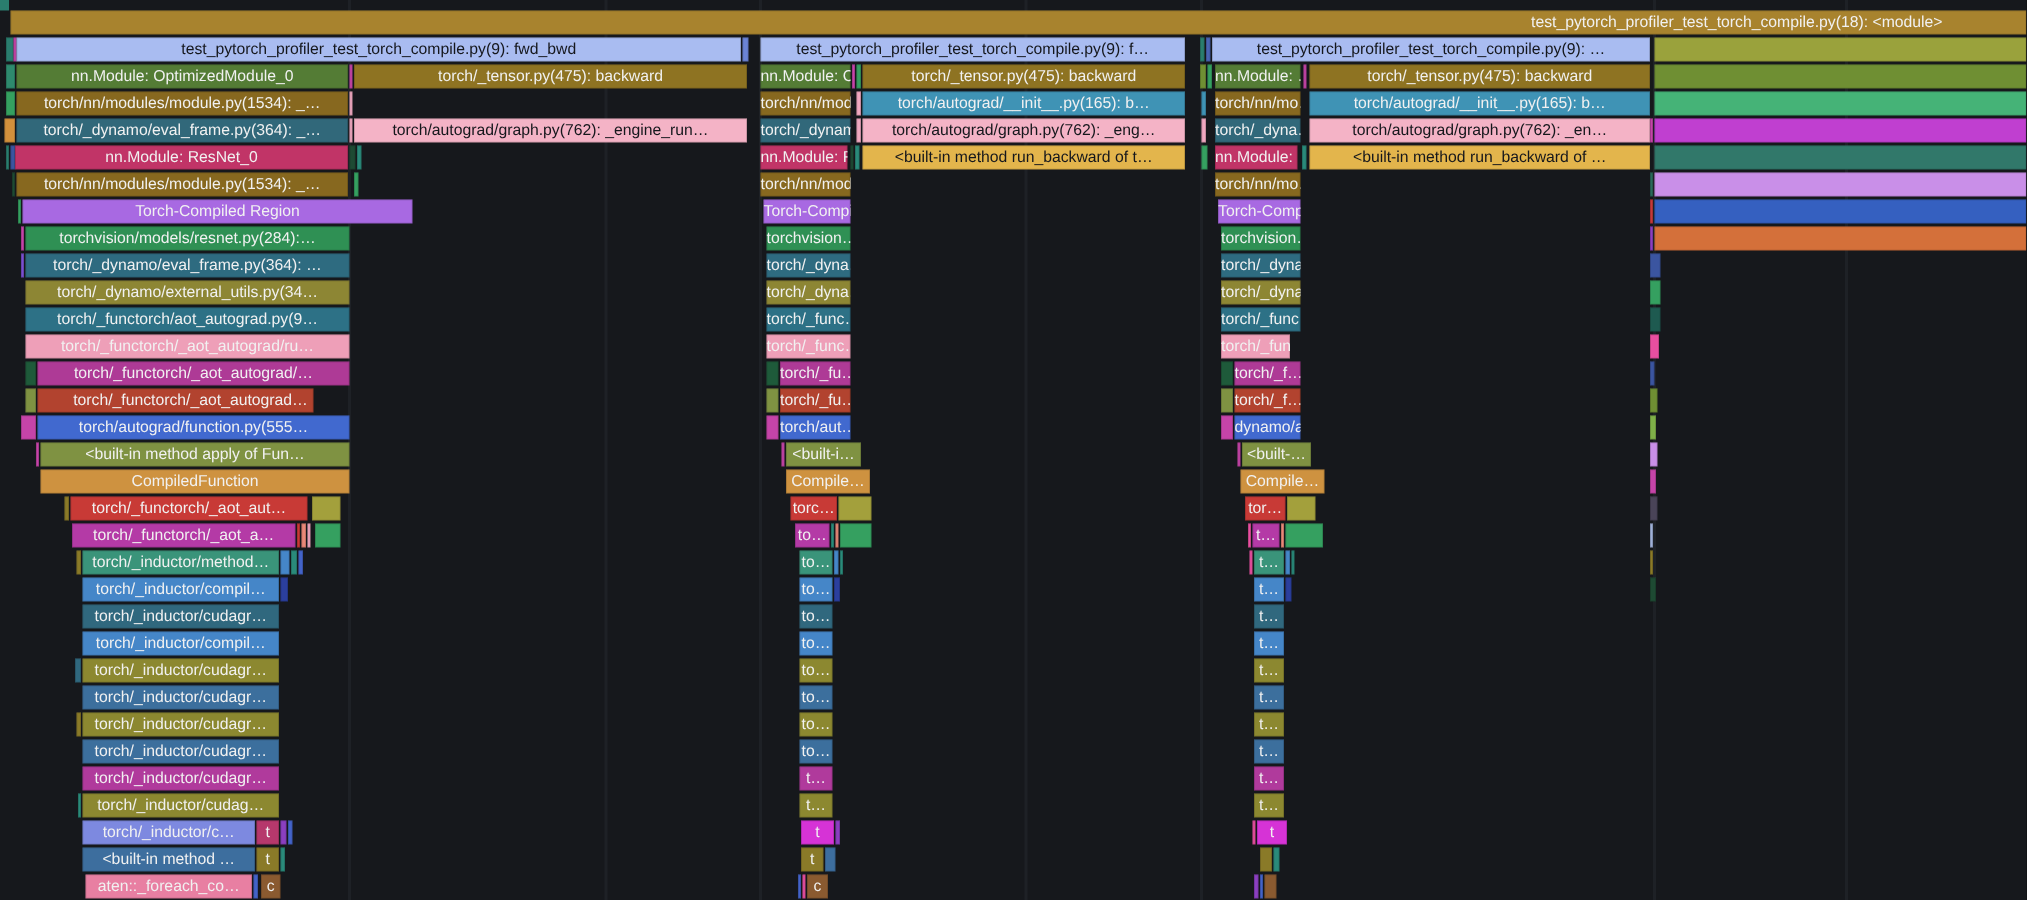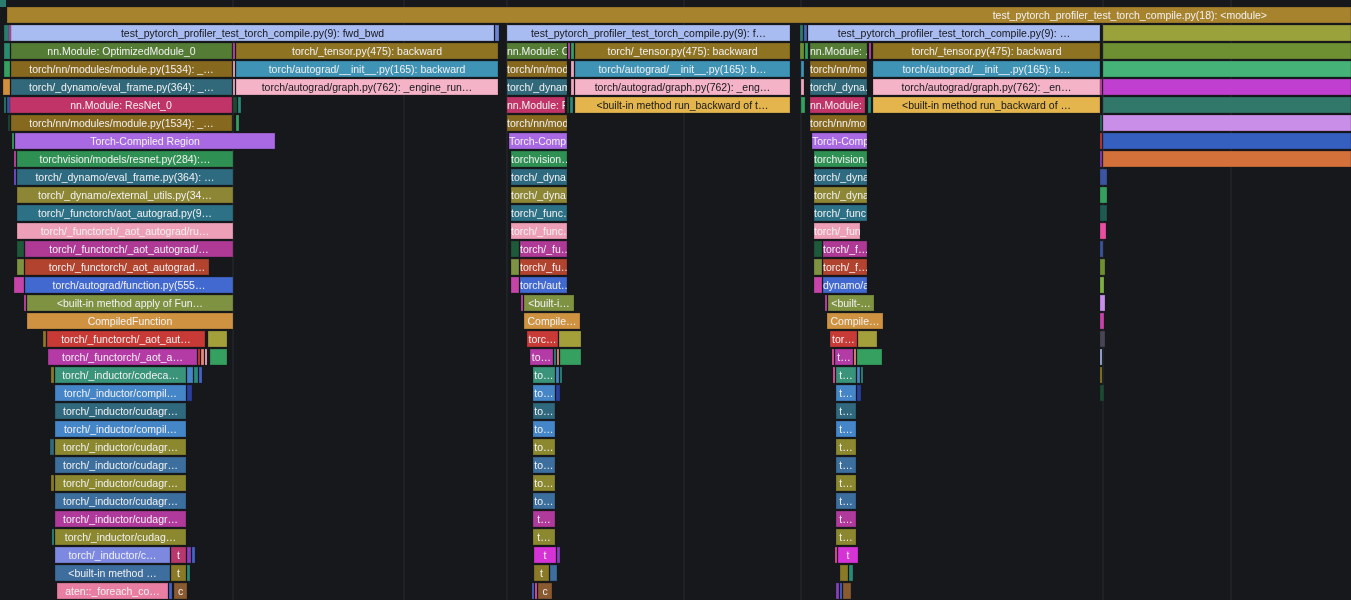--- a/index.html
+++ b/index.html
@@ -9,21 +9,21 @@
     font-family:"Liberation Sans",sans-serif;
   }
   .grid{position:absolute;top:0;bottom:0;width:2px;background:#1e2126;}
   .seg{
     position:absolute;height:16px;line-height:16px;
     font-size:10.5px;color:#f1f1f1;text-align:center;
     overflow:hidden;white-space:nowrap;box-sizing:border-box;
     box-shadow:inset 0 0 0 0.5px rgba(0,0,0,.22);
   }
   .seg.dark{color:#15171c;}
-  .seg.ar{text-align:right;padding-right:84px;}
+  .seg.ar{text-align:right;padding-right:56px;}
   .strip{position:absolute;top:0;height:7px;}
 </style>
 </head>
 <body>
 
 <div id="stage">
     <div class="grid" style="left: 232px;"></div>
     <div class="grid" style="left: 403px;"></div>
     <div class="grid" style="left: 506px;"></div>
     <div class="grid" style="left: 683px;"></div>
@@ -51,21 +51,20 @@
     <div class="seg" title="torch/_tensor.py(475): backward" style="left: 575px; top: 43px; width: 215px; background: rgb(142, 115, 34);">torch/_tensor.py(475): backward</div>
     <div class="seg" style="left: 800px; top: 43px; width: 4px; background: rgb(111, 143, 51);"></div>
     <div class="seg" style="left: 805px; top: 43px; width: 3px; background: rgb(53, 160, 96);"></div>
     <div class="seg" title="nn.Module: …" style="left: 810px; top: 43px; width: 57px; background: rgb(84, 124, 53);">nn.Module: …</div>
     <div class="seg" style="left: 869px; top: 43px; width: 2px; background: rgb(197, 68, 168);"></div>
     <div class="seg" title="torch/_tensor.py(475): backward" style="left: 873px; top: 43px; width: 227px; background: rgb(142, 115, 34);">torch/_tensor.py(475): backward</div>
     <div class="seg" style="left: 1103px; top: 43px; width: 248px; background: rgb(111, 143, 51);"></div>
     <div class="seg" style="left: 4px; top: 61px; width: 6px; background: rgb(53, 160, 96);"></div>
     <div class="seg" title="torch/nn/modules/module.py(1534): _…" style="left: 11px; top: 61px; width: 221px; background: rgb(135, 104, 31);">torch/nn/modules/module.py(1534): _…</div>
     <div class="seg" style="left: 233px; top: 61px; width: 2px; background: rgb(240, 168, 192);"></div>
-    <div class="seg" title="torch/autograd/__init__.py(165): backward" style="left: 236px; top: 61px; width: 262px; background: rgb(63, 147, 181);">torch/autograd/__init__.py(165): backward</div>
     <div class="seg" title="torch/nn/mod…" style="left: 507px; top: 61px; width: 60px; background: rgb(135, 104, 31);">torch/nn/mod…</div>
     <div class="seg" style="left: 571px; top: 61px; width: 3px; background: rgb(240, 168, 192);"></div>
     <div class="seg" title="torch/autograd/__init__.py(165): b…" style="left: 575px; top: 61px; width: 215px; background: rgb(63, 147, 181);">torch/autograd/__init__.py(165): b…</div>
     <div class="seg" style="left: 801px; top: 61px; width: 3px; background: rgb(63, 147, 181);"></div>
     <div class="seg" title="torch/nn/mo…" style="left: 810px; top: 61px; width: 57px; background: rgb(135, 104, 31);">torch/nn/mo…</div>
     <div class="seg" title="torch/autograd/__init__.py(165): b…" style="left: 873px; top: 61px; width: 227px; background: rgb(63, 147, 181);">torch/autograd/__init__.py(165): b…</div>
     <div class="seg" style="left: 1103px; top: 61px; width: 248px; background: rgb(69, 179, 119);"></div>
     <div class="seg" style="left: 3px; top: 79px; width: 7px; background: rgb(210, 144, 60);"></div>
     <div class="seg" title="torch/_dynamo/eval_frame.py(364): _…" style="left: 11px; top: 79px; width: 221px; background: rgb(49, 104, 122);">torch/_dynamo/eval_frame.py(364): _…</div>
     <div class="seg" style="left: 233px; top: 79px; width: 2px; background: rgb(240, 168, 192);"></div>
@@ -176,21 +175,21 @@
     <div class="seg" title="to…" style="left: 530px; top: 349px; width: 23px; background: rgb(180, 58, 166);">to…</div>
     <div class="seg" style="left: 554px; top: 349px; width: 2px; background: rgb(42, 138, 122);"></div>
     <div class="seg" style="left: 557px; top: 349px; width: 2px; background: rgb(232, 136, 120);"></div>
     <div class="seg" style="left: 560px; top: 349px; width: 21px; background: rgb(53, 160, 96);"></div>
     <div class="seg" style="left: 832px; top: 349px; width: 2px; background: rgb(232, 79, 160);"></div>
     <div class="seg" title="t…" style="left: 835px; top: 349px; width: 18px; background: rgb(180, 58, 166);">t…</div>
     <div class="seg" style="left: 854px; top: 349px; width: 2px; background: rgb(232, 136, 120);"></div>
     <div class="seg" style="left: 857px; top: 349px; width: 25px; background: rgb(53, 160, 96);"></div>
     <div class="seg" style="left: 1100px; top: 349px; width: 2px; background: rgb(159, 176, 216);"></div>
     <div class="seg" style="left: 51px; top: 367px; width: 3px; background: rgb(138, 122, 40);"></div>
-    <div class="seg" title="torch/_inductor/codeca…" style="left: 55px; top: 367px; width: 131px; background: rgb(58, 148, 122);">torch/_inductor/codeca…</div>
+    <div class="seg" title="torch/_inductor/codeca…" style="left: 55px; top: 367px; width: 131px; background: rgb(58, 148, 122);">torch/_inductor/method…</div>
     <div class="seg" style="left: 187px; top: 367px; width: 6px; background: rgb(69, 134, 200);"></div>
     <div class="seg" style="left: 194px; top: 367px; width: 4px; background: rgb(42, 138, 122);"></div>
     <div class="seg" style="left: 199px; top: 367px; width: 3px; background: rgb(67, 99, 200);"></div>
     <div class="seg" title="to…" style="left: 533px; top: 367px; width: 22px; background: rgb(58, 148, 122);">to…</div>
     <div class="seg" style="left: 556px; top: 367px; width: 3px; background: rgb(69, 134, 200);"></div>
     <div class="seg" style="left: 560px; top: 367px; width: 2px; background: rgb(42, 138, 122);"></div>
     <div class="seg" style="left: 833px; top: 367px; width: 2px; background: rgb(232, 79, 160);"></div>
     <div class="seg" title="t…" style="left: 836px; top: 367px; width: 20px; background: rgb(58, 148, 122);">t…</div>
     <div class="seg" style="left: 857px; top: 367px; width: 3px; background: rgb(69, 134, 200);"></div>
     <div class="seg" style="left: 861px; top: 367px; width: 2px; background: rgb(42, 138, 122);"></div>

